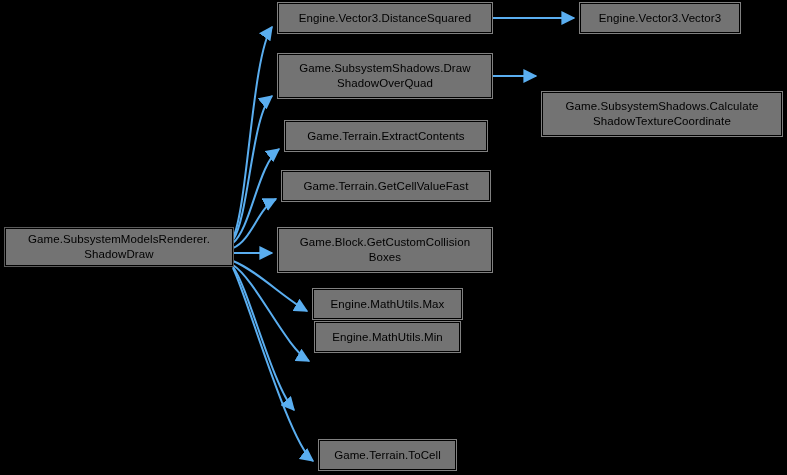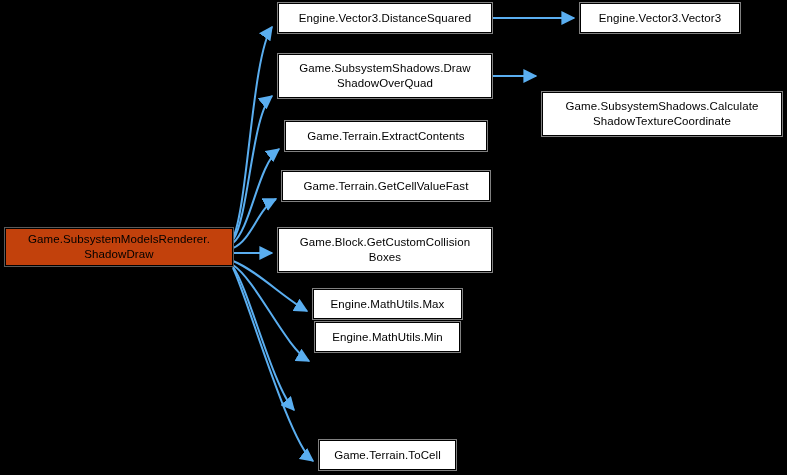--- a/index.html
+++ b/index.html
@@ -23,32 +23,32 @@
     height: 475px;
     pointer-events: none;
   }
   .node {
     position: absolute;
     box-sizing: border-box;
     display: flex;
     align-items: center;
     justify-content: center;
     text-align: center;
-    background: #ffffff;
+    background: #737373;
     border: 1px solid #000000;
     outline: 1px solid #808080;
     color: #000000;
     font-size: 11.5px;
     line-height: 15px;
     letter-spacing: 0.1px;
     white-space: pre-line;
     z-index: 2;
   }
   .node.root {
-    background: #c2410c;
+    background: #737373;
     border: 1px solid #000000;
     outline: 1px solid #5a5a5a;
   }
   .node span {
     display: block;
     padding: 0 4px;
   }
 </style>
 </head>
 <body>

